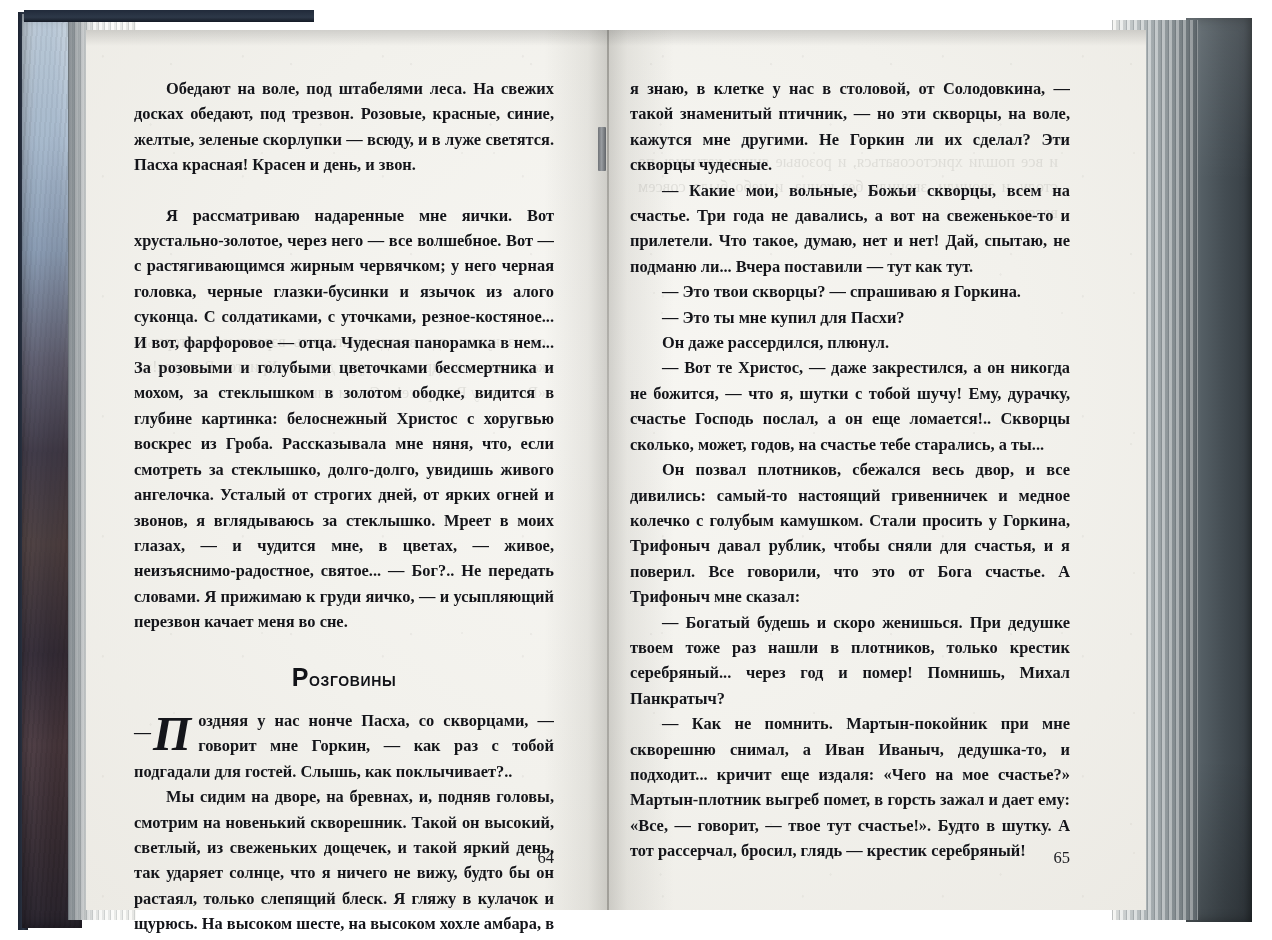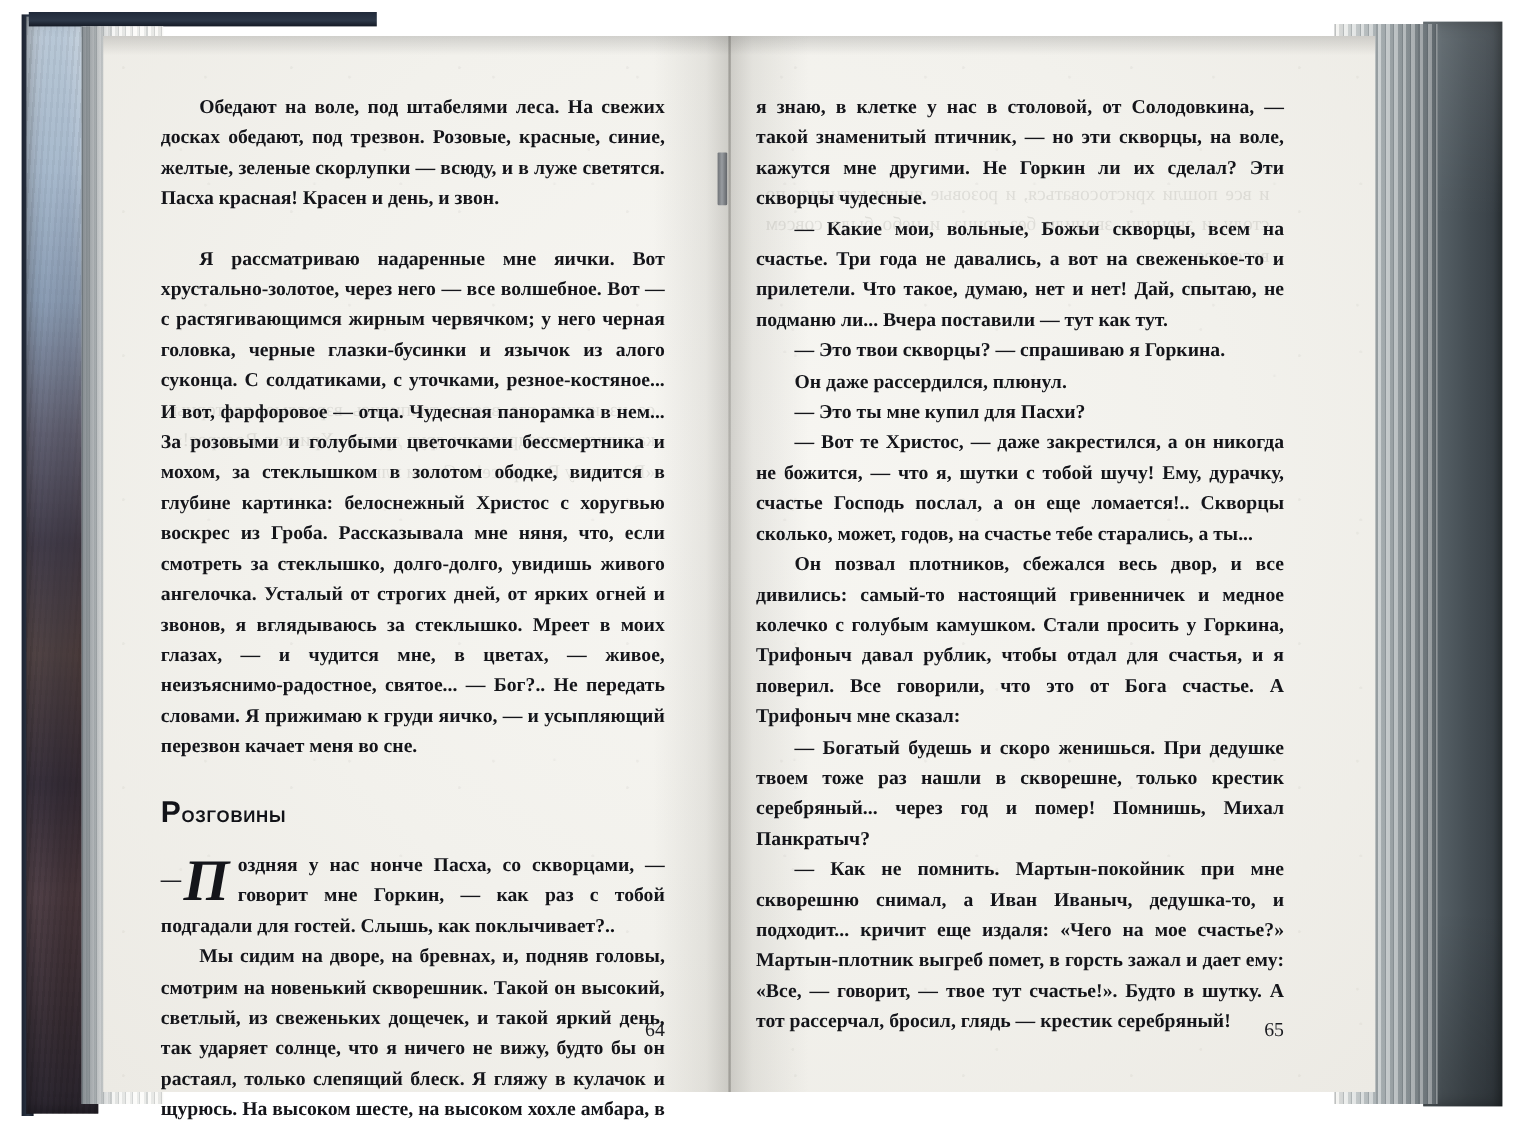--- a/index.html
+++ b/index.html
@@ -149,21 +149,21 @@
   
   .ghost{
     position:absolute;pointer-events:none;user-select:none;
     color:#6e6d66;opacity:.15;transform:scaleX(-1);
     font-size:16.2px;line-height:25.4px;text-align:justify;
     filter:blur(.35px);
   }
 
   
   .chapter{
-    margin:30px 0 16px 0;text-align:left;
+    margin:30px 0 16px 0;text-align:center;
     font-family:"Liberation Sans","DejaVu Sans",sans-serif;
     font-weight:700;color:#121318;
     font-size:19.5px;letter-spacing:.6px;
     font-variant:small-caps;text-indent:0;
   }
   .chapter .big{font-size:25px;}
 
   
   .dropwrap{position:relative;text-indent:0;margin-top:4px;}
   .dropcap{
@@ -222,25 +222,25 @@
     </div>
 
     <div class="page page-right">
 
       <div class="ghost" style="left:8px;top:120px;width:420px;height:200px;">и все пошли христосоваться, и розовые яички катились по столу, и звонили, звонили без конца, и небо было совсем весеннее</div>
 
       <div class="col">
         <p class="noind">я знаю, в клетке у нас в столовой, от Солодовкина, — такой знаменитый птичник, — но эти скворцы, на воле, кажутся мне другими. Не Горкин ли их сделал? Эти скворцы чудесные.</p>
         <p>— Какие мои, вольные, Божьи скворцы, всем на счастье. Три года не давались, а вот на свеженькое-то и прилетели. Что такое, думаю, нет и нет! Дай, спытаю, не подманю ли... Вчера поставили — тут как тут.</p>
         <p>— Это твои скворцы? — спрашиваю я Горкина.</p>
+        <p>— Это ты мне купил для Пасхи?</p>
         <p>Он даже рассердился, плюнул.</p>
-        <p>— Это ты мне купил для Пасхи?</p>
         <p>— Вот те Христос, — даже закрестился, а он никогда не божится, — что я, шутки с тобой шучу! Ему, дурачку, счастье Господь послал, а он еще ломается!.. Скворцы сколько, может, годов, на счастье тебе старались, а ты...</p>
-        <p>Он позвал плотников, сбежался весь двор, и все дивились: самый-то настоящий гривенничек и медное колечко с голубым камушком. Стали просить у Горкина, Трифоныч давал рублик, чтобы отдал для счастья, и я поверил. Все говорили, что это от Бога счастье. А Трифоныч мне сказал:</p>
-        <p>— Богатый будешь и скоро женишься. При дедушке твоем тоже раз нашли в скворешне, только крестик серебряный... через год и помер! Помнишь, Михал Панкратыч?</p>
+        <p>Он позвал плотников, сбежался весь двор, и все дивились: самый-то настоящий гривенничек и медное колечко с голубым камушком. Стали просить у Горкина, Трифоныч давал рублик, чтобы сняли для счастья, и я поверил. Все говорили, что это от Бога счастье. А Трифоныч мне сказал:</p>
+        <p>— Богатый будешь и скоро женишься. При дедушке твоем тоже раз нашли в плотников, только крестик серебряный... через год и помер! Помнишь, Михал Панкратыч?</p>
         <p>— Как не помнить. Мартын-покойник при мне скворешню снимал, а Иван Иваныч, дедушка-то, и подходит... кричит еще издаля: «Чего на мое счастье?» Мартын-плотник выгреб помет, в горсть зажал и дает ему: «Все, — говорит, — твое тут счастье!». Будто в шутку. А тот рассерчал, бросил, глядь — крестик серебряный!</p>
       </div>
 
       <div class="folio">65</div>
     </div>
 
   </div>
 </div>
 
 </body></html>

